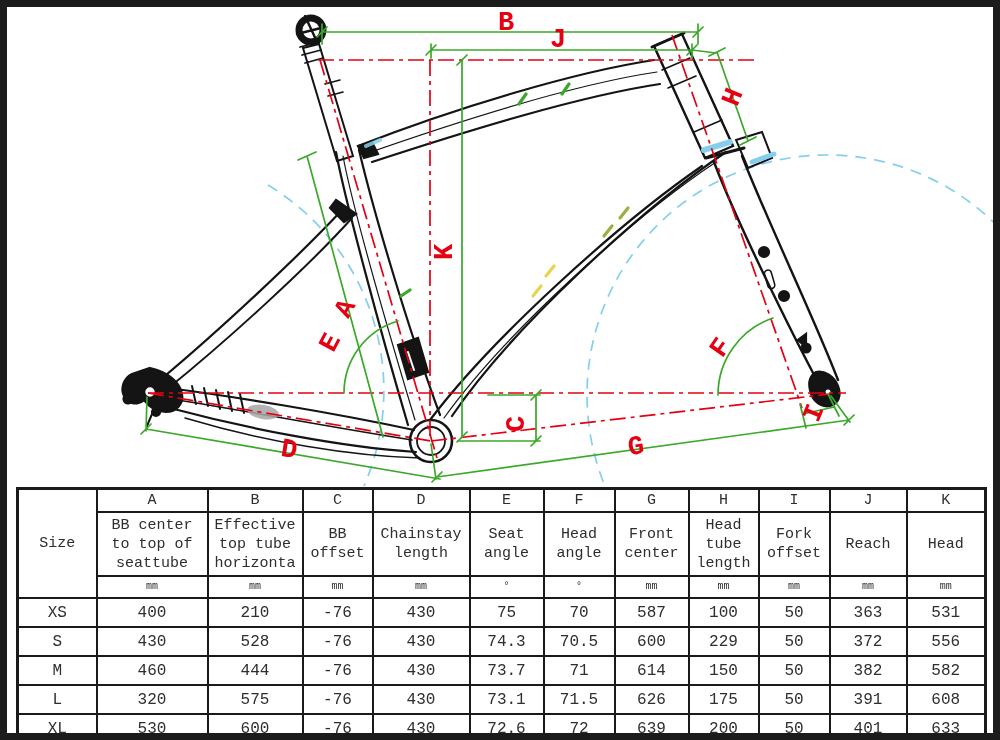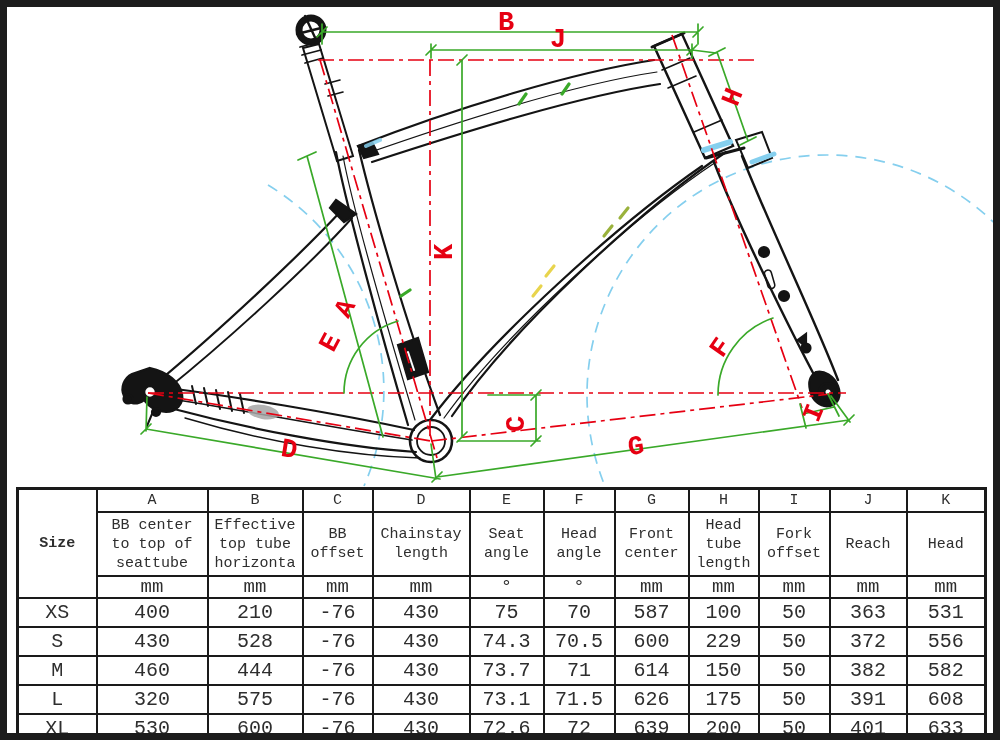--- a/index.html
+++ b/index.html
@@ -7,23 +7,23 @@
         border:7px solid #1c1c1c;background:#fff;overflow:hidden;
         font-family:"Liberation Mono","DejaVu Sans Mono",monospace;}
   .diagram{position:absolute;left:0;top:0;width:986px;height:480px;}
   .geo-table{position:absolute;left:9px;top:480px;border-collapse:collapse;
         table-layout:fixed;width:968px;color:#2e2e2e;}
   .geo-table td,.geo-table th{border:2px solid #1a1a1a;text-align:center;
         vertical-align:middle;padding:0 6px;font-weight:normal;overflow:hidden;}
   .geo-table{border:3px solid #1a1a1a;}
   tr.letter-row td{height:21px;font-size:15px;line-height:17px;}
   tr.name-row td{height:62px;font-size:15px;line-height:19px;}
-  tr.unit-row td{height:20px;font-size:19px;line-height:14px;margin-top:32px;}
-  tr.data-row td{height:27px;font-size:20px;line-height:20px;}
-  td.size-head{font-size:16px;font-weight:bold;}
+  tr.unit-row td{height:20px;font-size:10px;line-height:14px;margin-top:32px;}
+  tr.data-row td{height:27px;font-size:16px;line-height:20px;}
+  td.size-head{font-size:16px;}
   
   col.c-size{width:79px}col.c-a{width:111px}col.c-b{width:95px}col.c-c{width:70px}
   col.c-d{width:97px}col.c-e{width:74px}col.c-f{width:71px}col.c-g{width:74px}
   col.c-h{width:70px}col.c-i{width:71px}col.c-j{width:77px}col.c-k{width:79px}
   .dimtxt{font-family:"Liberation Mono","DejaVu Sans Mono",monospace;font-weight:bold;font-size:27px;}
 </style>
 </head>
 <body>
 
 <div class="page">

